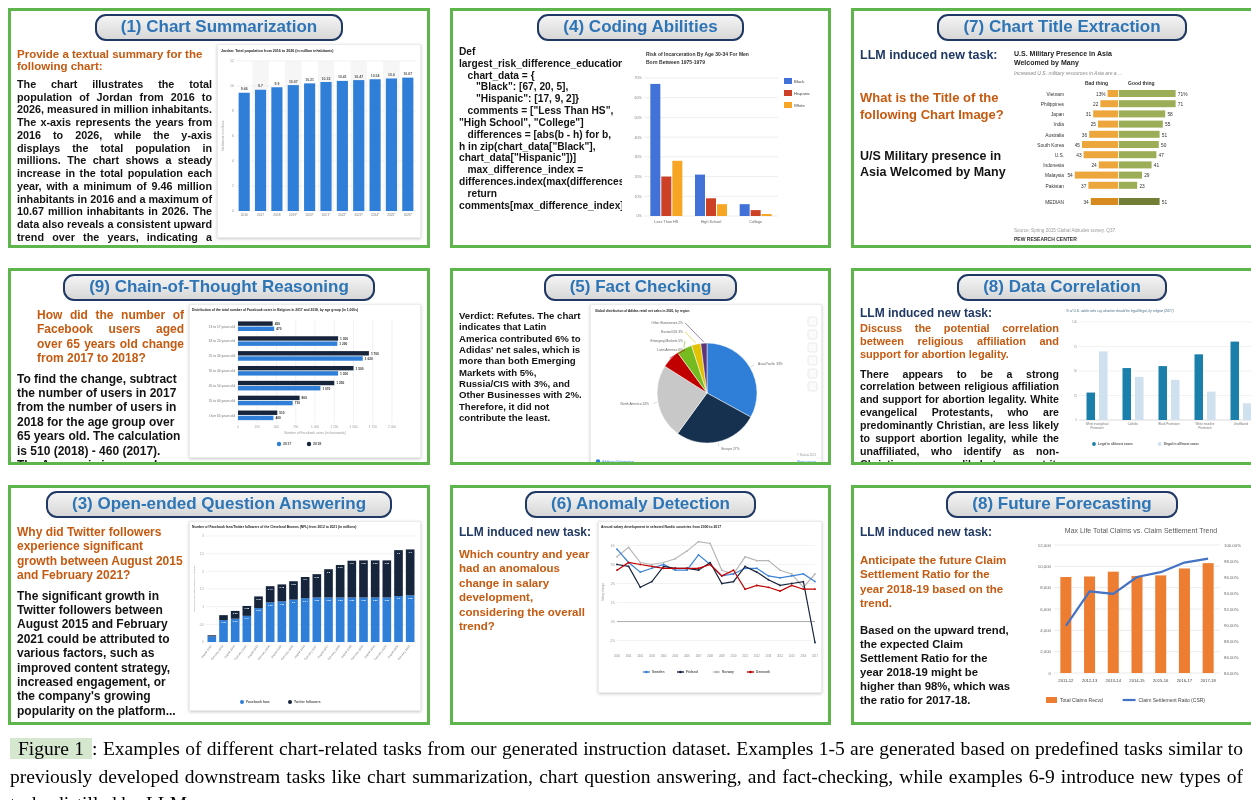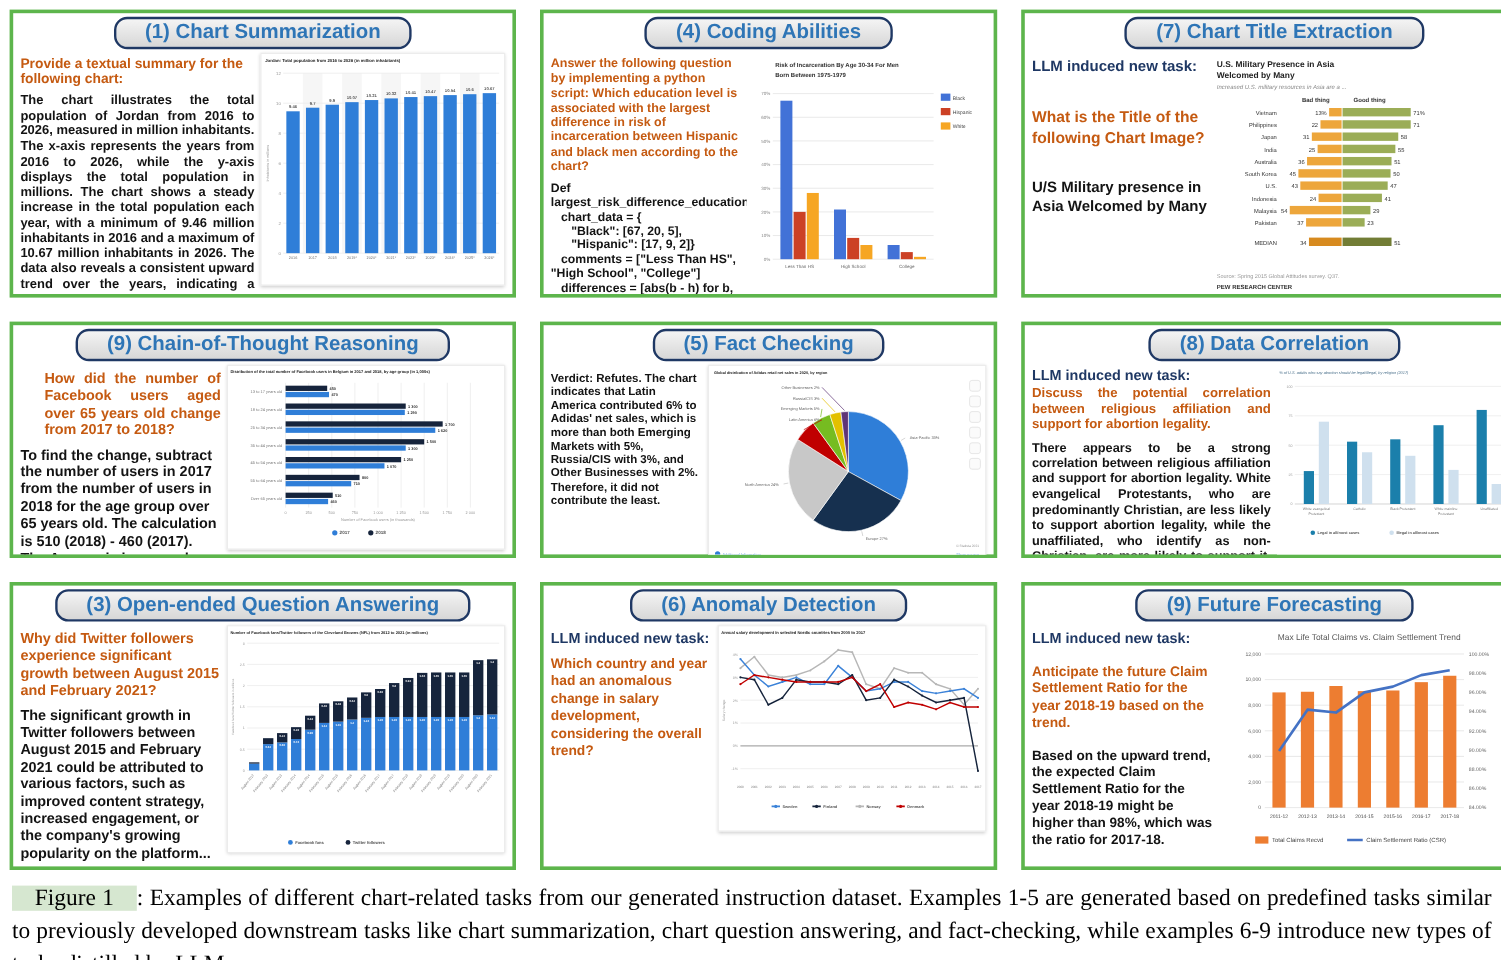--- a/index.html
+++ b/index.html
@@ -23,21 +23,21 @@
   .p2 .q{font-size:12px;line-height:1.2;text-align:justify;margin-left:20px;} .p2 .a{font-size:12px;line-height:1.2;}
   .p3 .q{font-size:12px;line-height:1.2;} .p3 .a{font-size:12px;line-height:1.2;}
   .p4 .q{font-size:10.4px;line-height:1.18;} .p4 .code{font-size:10.2px;line-height:1.16;}
   .p5 .q{font-size:10.5px;line-height:1.2;} .p5 .a{font-size:9.6px;line-height:1.18;}
   .p6 .llm{font-size:12px;} .p6 .q{font-size:11.5px;line-height:1.25;} .p6 .a{font-size:11px;line-height:1.25;}
   .p7 .llm{font-size:12.5px;margin-bottom:28px;} .p7 .q{font-size:13px;line-height:1.3;margin-bottom:24px;} .p7 .a{font-size:12.5px;line-height:1.3;}
   .p8 .llm{font-size:12px;margin:2px 0 2px 0;} .p8 .q{font-size:11px;line-height:1.2;text-align:justify;margin:2px 0 4px 0;} .p8 .a{font-size:10.6px;line-height:1.22;text-align:justify;}
   .p9 .llm{font-size:12px;margin-bottom:14px;} .p9 .q{font-size:11.5px;line-height:1.25;margin-bottom:12px;} .p9 .a{font-size:11.3px;line-height:1.25;}
   .caption{font-family:"Liberation Serif",serif;font-size:19.5px;line-height:1.42;
         margin:10px 8px 0 10px;text-align:justify;color:#000;}
-  .cap-tag{background:#d6e7d0;padding:0 19px;}
+  .cap-tag{background:#d6e7d0;padding:0 8px;}
 </style>
 </head>
 <body>
 
 <div class="grid">
 
   <section class="panel p1">
     <div class="panel-header"><span>(1) Chart Summarization</span></div>
     <div class="panel-body">
       <div class="panel-text">
@@ -294,21 +294,20 @@
             <circle cx="100" cy="180" r="2" fill="#16243c"></circle>
             <text x="104" y="181.3" font-size="3.4" fill="#555" font-weight="bold" font-family="Liberation Sans, sans-serif">Twitter followers</text>
           </svg></div>
     </div>
   </section>
 
   <section class="panel p4">
     <div class="panel-header"><span>(4) Coding Abilities</span></div>
     <div class="panel-body">
       <div class="panel-text">
-        <p class="q">Answer the following question by implementing a python script: Which education level is associated with the largest difference in risk of incarceration between Hispanic and black men according to the chart?</p>
         <pre class="code">Def largest_risk_difference_education_level():
    chart_data = {
       "Black": [67, 20, 5],
       "Hispanic": [17, 9, 2]}
    comments = ["Less Than HS", "High School", "College"]
    differences = [abs(b - h) for b, h in zip(chart_data["Black"], chart_data["Hispanic"])]
    max_difference_index = differences.index(max(differences))
    return comments[max_difference_index]</pre>
       </div>
       <div class="panel-chart" id="chart-4"><svg xmlns="http://www.w3.org/2000/svg" width="200" height="194" viewBox="0 0 200 194">
@@ -647,21 +646,21 @@
             <circle cx="30" cy="140" r="1.9" fill="#1b7fab"></circle>
             <text x="34" y="141.3" font-size="3.2" fill="#555" font-weight="bold" font-family="Liberation Sans, sans-serif">Legal in all/most cases</text>
             <circle cx="95.69999999999999" cy="140" r="1.9" fill="#cfe0ee"></circle>
             <text x="99.69999999999999" y="141.3" font-size="3.2" fill="#555" font-weight="bold" font-family="Liberation Sans, sans-serif">Illegal in all/most cases</text>
             <text x="2" y="162" font-size="2.9" fill="#999" font-family="Liberation Sans, sans-serif">PEW RESEARCH CENTER</text>
           </svg></div>
     </div>
   </section>
 
   <section class="panel p9">
-    <div class="panel-header"><span>(9) Future Forecasting</span></div>
+    <div class="panel-header"><span>(8) Future Forecasting</span></div>
     <div class="panel-body">
       <div class="panel-text">
         <p class="llm">LLM induced new task:</p>
         <p class="q">Anticipate the future Claim Settlement Ratio for the year 2018-19 based on the trend.</p>
         <p class="a">Based on the upward trend, the expected Claim Settlement Ratio for the year 2018-19 might be higher than 98%, which was the ratio for 2017-18.</p>
       </div>
       <div class="panel-chart" id="chart-9"><svg xmlns="http://www.w3.org/2000/svg" width="246" height="196" viewBox="0 0 246 196">
             <rect x="0" y="0" width="246" height="196" fill="#ffffff"></rect>
             <text x="123" y="12" font-size="7" fill="#595959" text-anchor="middle" font-family="Liberation Sans, sans-serif">Max Life Total Claims vs. Claim Settlement Trend</text>
             <line x1="36" y1="24" x2="202" y2="24" stroke="#e3e3e3" stroke-width="0.7"></line>

